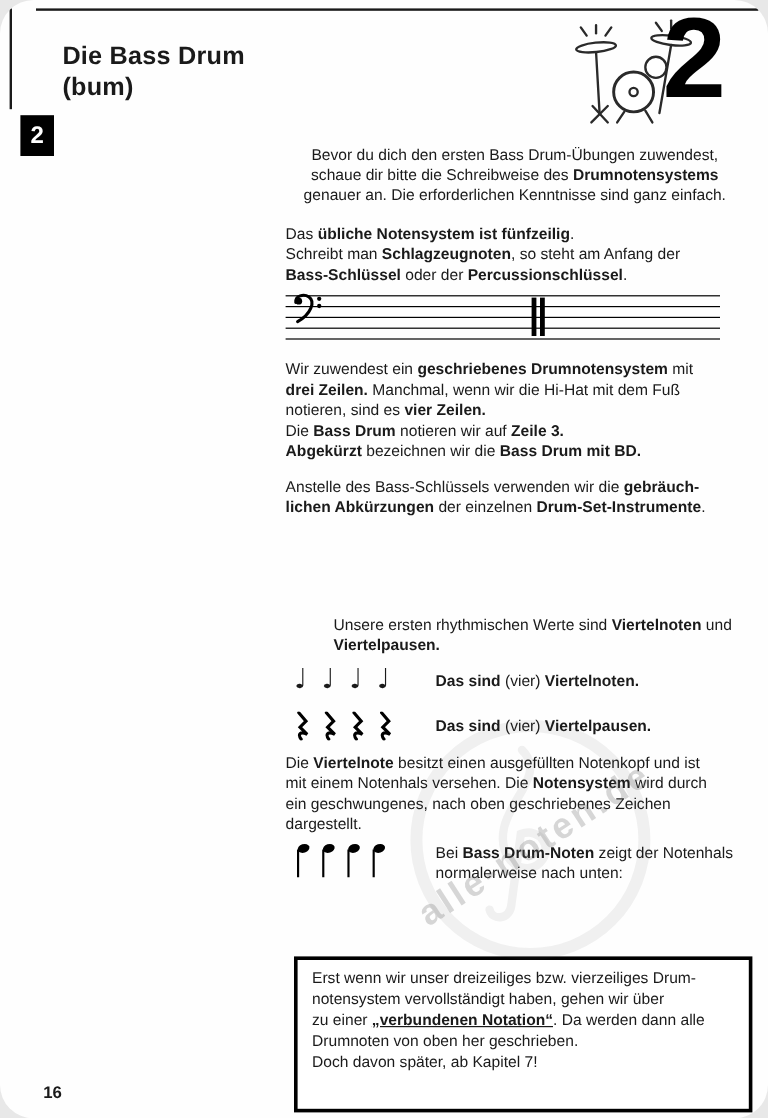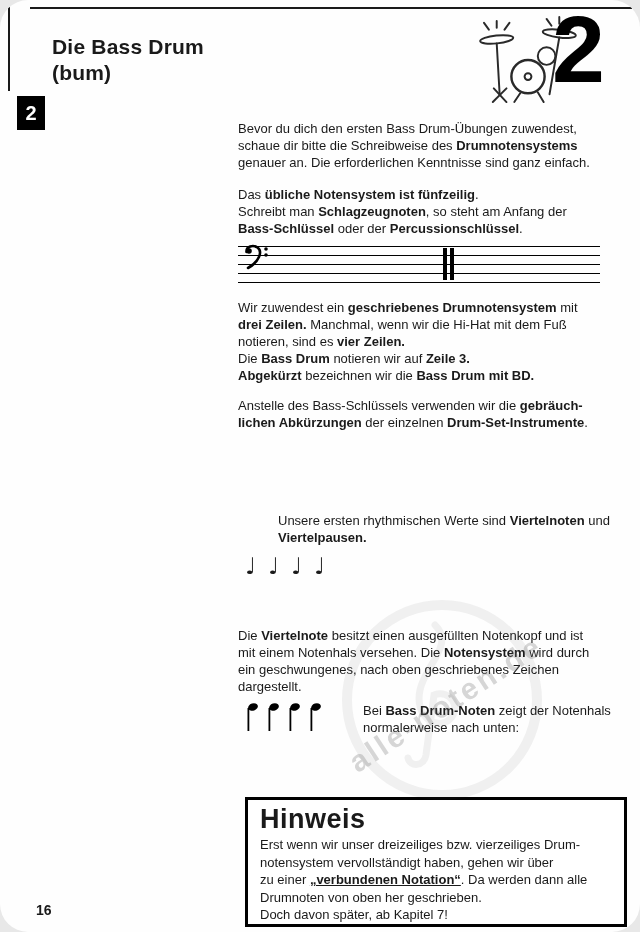--- a/index.html
+++ b/index.html
@@ -13,21 +13,21 @@
 
   .title{position:absolute;left:52px;top:34px;font-size:21px;font-weight:800;line-height:26px;letter-spacing:.2px;}
   .title span{display:block;}
   .chapter-tab{position:absolute;left:17px;top:96px;width:28px;height:34px;background:#000;color:#fff;
                font-size:20px;font-weight:bold;display:flex;align-items:center;justify-content:center;}
 
   .drumkit{position:absolute;left:468px;top:16px;width:120px;height:88px;}
   .big-num{position:absolute;left:552px;top:2px;font-size:95px;line-height:95px;font-weight:800;color:#000;}
 
   .para{position:absolute;left:238px;width:382px;font-size:13px;line-height:17px;white-space:pre-line;}
-  .p-intro{top:120px;}
+  .p-intro{top:120px;text-align:center;}
   .p-system{top:186px;}
   .p-simplified{top:299px;}
   .p-abbrev{top:397px;}
   .p-values{top:512px;margin-left:40px;}
   .p-quarterdesc{top:627px;}
 
   .staff5{position:absolute;left:238px;top:246px;width:362px;height:40px;}
   .sline{position:absolute;left:0;width:362px;height:1px;background:#000;}
   .sl0{top:0}.sl1{top:9px}.sl2{top:18px}.sl3{top:27px}.sl4{top:36px}
   .bassclef{position:absolute;left:6px;top:-4px;width:26px;height:32px;}
@@ -143,22 +143,38 @@
 
 
   <div class="para rich p-values"><span>Unsere ersten rhythmischen Werte sind </span><span class="b">Viertelnoten</span><span> und
 </span><span class="b">Viertelpausen.</span></div>
 
   <div class="exrow row-notes">
     <span class="qnote q0">♩</span>
     <span class="qnote q1">♩</span>
     <span class="qnote q2">♩</span>
     <span class="qnote q3">♩</span>
-  </div>
-
+    <div class="excaption rich"><span class="b">Das sind </span><span>(vier) </span><span class="b">Viertelnoten.</span></div>
+  </div>
+
+  <div class="exrow row-rests">
+    <svg class="rest r0" viewBox="0 0 14 24">
+        <path d="M4 1 L10 8 L5 13 L11 19 C5 16 3 19 6 23" fill="none" stroke="#000" stroke-width="2.6" stroke-linecap="round"></path>
+      </svg>
+    <svg class="rest r1" viewBox="0 0 14 24">
+        <path d="M4 1 L10 8 L5 13 L11 19 C5 16 3 19 6 23" fill="none" stroke="#000" stroke-width="2.6" stroke-linecap="round"></path>
+      </svg>
+    <svg class="rest r2" viewBox="0 0 14 24">
+        <path d="M4 1 L10 8 L5 13 L11 19 C5 16 3 19 6 23" fill="none" stroke="#000" stroke-width="2.6" stroke-linecap="round"></path>
+      </svg>
+    <svg class="rest r3" viewBox="0 0 14 24">
+        <path d="M4 1 L10 8 L5 13 L11 19 C5 16 3 19 6 23" fill="none" stroke="#000" stroke-width="2.6" stroke-linecap="round"></path>
+      </svg>
+    <div class="excaption rich"><span class="b">Das sind </span><span>(vier) </span><span class="b">Viertelpausen.</span></div>
+  </div>
 
   <div class="para rich p-quarterdesc"><span>Die </span><span class="b">Viertelnote</span><span> besitzt einen ausgefüllten Notenkopf und ist
 mit einem Notenhals versehen. Die </span><span class="b">Notensystem</span><span> wird durch
 ein geschwungenes, nach oben geschriebenes Zeichen
 dargestellt.</span></div>
 
   <div class="exrow row-bassnotes">
     <svg class="bnote n0" viewBox="0 0 14 30">
         <ellipse cx="8" cy="5" rx="5" ry="3.6" transform="rotate(-18 8 5)" fill="#000"></ellipse>
         <line x1="3.4" y1="6" x2="3.4" y2="29" stroke="#000" stroke-width="1.8"></line>
@@ -173,21 +189,20 @@
       </svg>
     <svg class="bnote n3" viewBox="0 0 14 30">
         <ellipse cx="8" cy="5" rx="5" ry="3.6" transform="rotate(-18 8 5)" fill="#000"></ellipse>
         <line x1="3.4" y1="6" x2="3.4" y2="29" stroke="#000" stroke-width="1.8"></line>
       </svg>
     <div class="excaption rich"><span>Bei </span><span class="b">Bass Drum-Noten</span><span> zeigt der Notenhals
 normalerweise nach unten:</span></div>
   </div>
 
   <div class="hinweis">
-    <div class="hinweis-title">Hinweis</div>
     <div class="hinweis-body rich"><span>Erst wenn wir unser dreizeiliges bzw. vierzeiliges Drum-
 notensystem vervollständigt haben, gehen wir über
 zu einer </span><span class="b u">„verbundenen Notation“</span><span>. Da werden dann alle
 Drumnoten von oben her geschrieben.
 Doch davon später, ab Kapitel 7!</span></div>
   </div>
 
   <div class="pagenum">16</div>
 
   <div class="wm wm-circle"></div>

